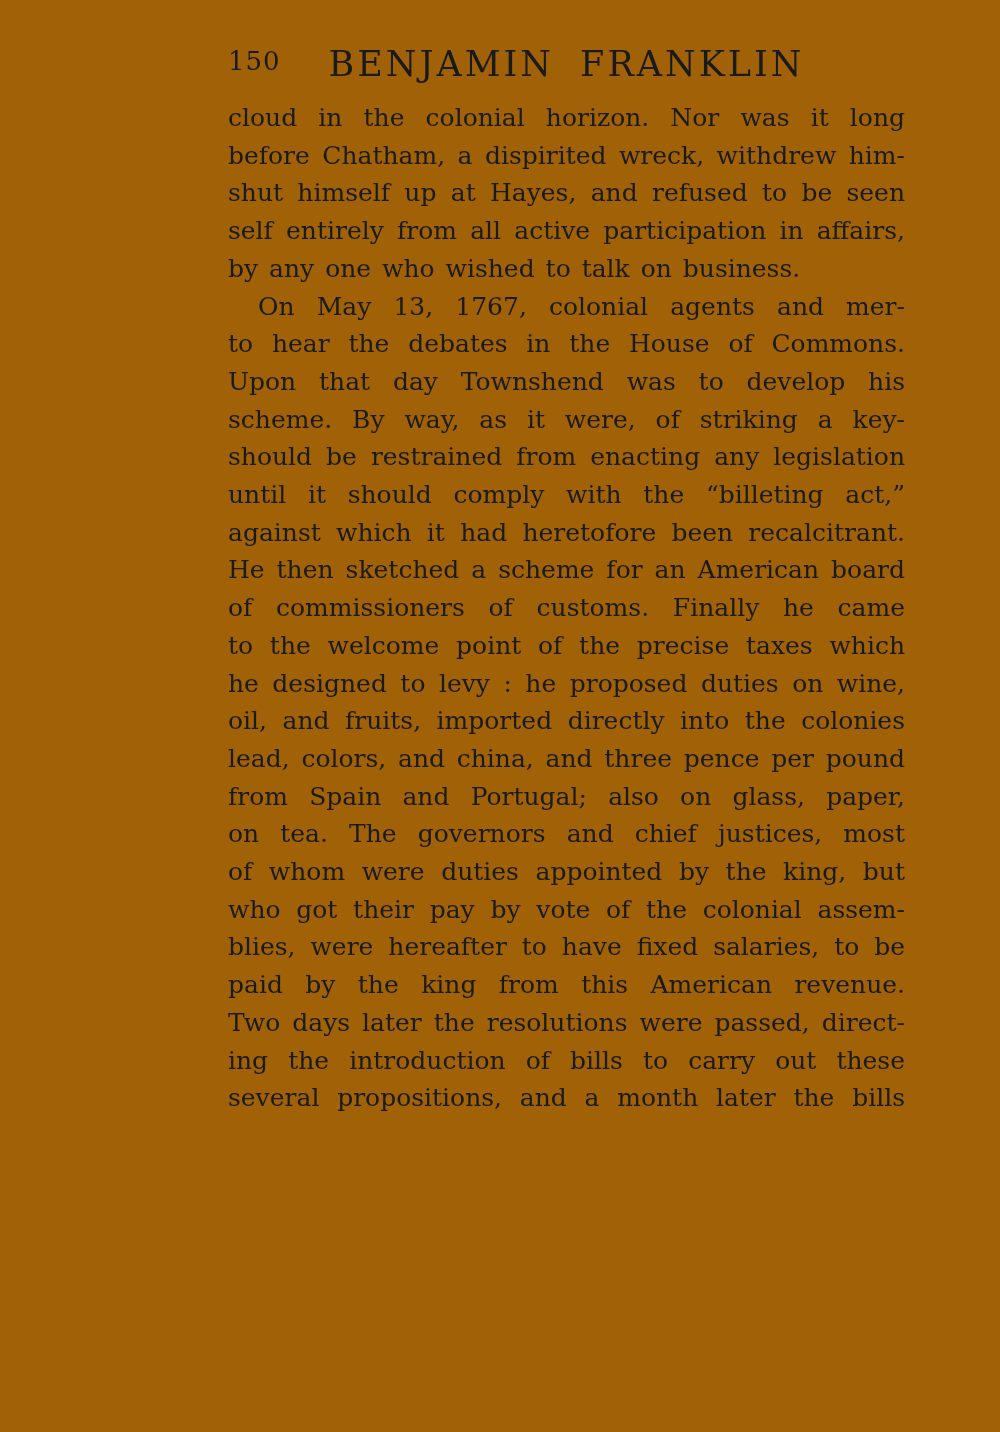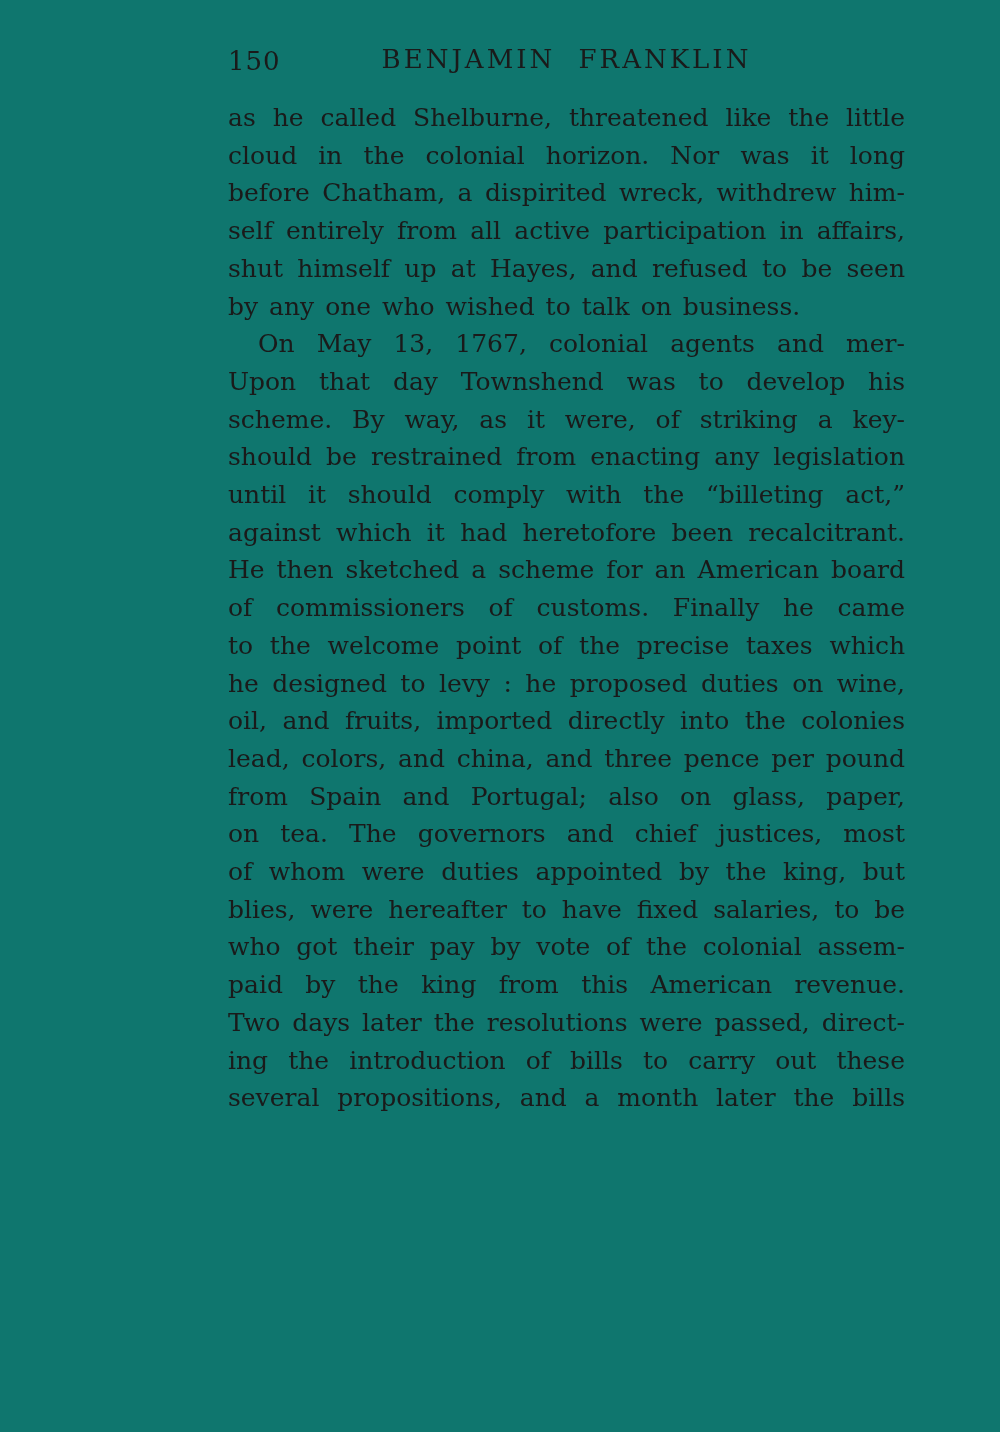--- a/index.html
+++ b/index.html
@@ -30,21 +30,21 @@
     top: 2px;
     font-size: 26px;
     letter-spacing: 1px;
   }
   .running-head {
     position: absolute;
     left: 0;
     right: 0;
     top: 0;
     text-align: center;
-    font-size: 26px;
+    font-size: 35px;
     letter-spacing: 3px;
     word-spacing: 12px;
   }
   .text-block {
     position: absolute;
     left: 228px;
     top: 99px;
     width: 677px;
     font-size: 25px;
     line-height: 37.7px;
@@ -58,52 +58,52 @@
   .text-line.last {
     text-align-last: left;
   }
   .text-line.indent {
     text-indent: 30px;
   }
 </style>
 </head>
 <body>
 
-<div class="page" style="background: #0f766e; color: rgb(26, 26, 26);">
+<div class="page" style="background: #a16207; color: rgb(26, 26, 26);">
   <div class="running-header">
     <span class="page-number">150</span>
     <span class="running-head">BENJAMIN FRANKLIN</span>
   </div>
 
   <div class="text-block">
       <div>
-        <div class="text-line">as he called Shelburne, threatened like the little</div>
         <div class="text-line">cloud in the colonial horizon.  Nor was it long</div>
         <div class="text-line">before Chatham, a dispirited wreck, withdrew him-</div>
+        <div class="text-line">shut himself up at Hayes, and refused to be seen</div>
         <div class="text-line">self entirely from all active participation in affairs,</div>
-        <div class="text-line">shut himself up at Hayes, and refused to be seen</div>
         <div class="text-line last">by any one who wished to talk on business.</div>
       </div>
       <div>
         <div class="text-line indent">On May 13, 1767, colonial agents and mer-</div>
+        <div class="text-line">to hear the debates in the House of Commons.</div>
         <div class="text-line">Upon that day Townshend was to develop his</div>
         <div class="text-line">scheme.  By way, as it were, of striking a key-</div>
         <div class="text-line">should be restrained from enacting any legislation</div>
         <div class="text-line">until it should comply with the “billeting act,”</div>
         <div class="text-line">against which it had heretofore been recalcitrant.</div>
         <div class="text-line">He then sketched a scheme for an American board</div>
         <div class="text-line">of commissioners of customs.  Finally he came</div>
         <div class="text-line">to the welcome point of the precise taxes which</div>
         <div class="text-line">he designed to levy : he proposed duties on wine,</div>
         <div class="text-line">oil, and fruits, imported directly into the colonies</div>
         <div class="text-line">lead, colors, and china, and three pence per pound</div>
         <div class="text-line">from Spain and Portugal; also on glass, paper,</div>
         <div class="text-line">on tea.  The governors and chief justices, most</div>
         <div class="text-line">of whom were duties appointed by the king, but</div>
+        <div class="text-line">who got their pay by vote of the colonial assem-</div>
         <div class="text-line">blies, were hereafter to have fixed salaries, to be</div>
-        <div class="text-line">who got their pay by vote of the colonial assem-</div>
         <div class="text-line">paid by the king from this American revenue.</div>
         <div class="text-line">Two days later the resolutions were passed, direct-</div>
         <div class="text-line">ing the introduction of bills to carry out these</div>
         <div class="text-line">several propositions, and a month later the bills</div>
       </div>
     </div>
 </div>
 
 </body></html>

